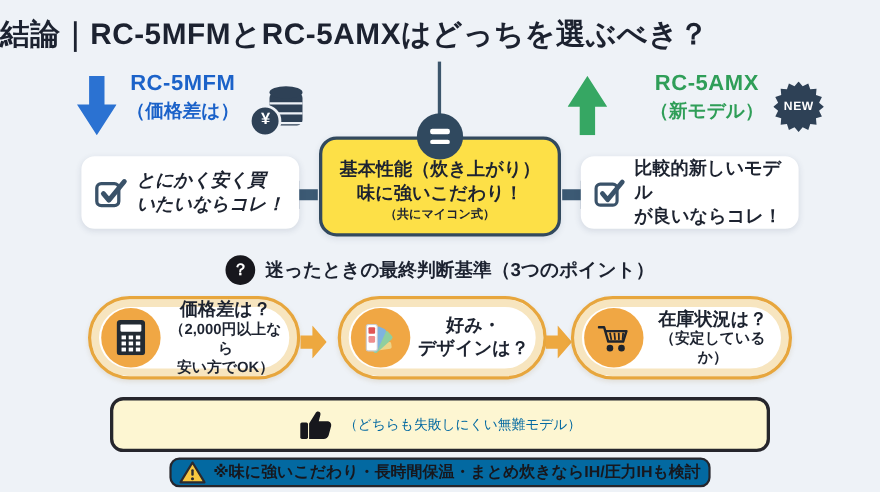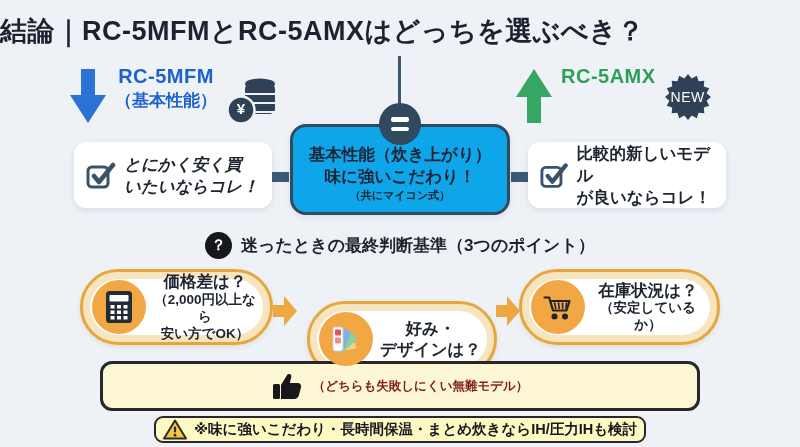--- a/index.html
+++ b/index.html
@@ -22,36 +22,36 @@
   }
   .eq-bar{display:block;width:18px;height:4.5px;background:#fff;border-radius:2px;}
   
   .model{position:absolute;display:flex;gap:9px;align-items:flex-start;}
   .model-left{left:70px;top:66px;}
   .model-right{left:516px;top:66px;}
   .model-text{text-align:center;}
   .model-name{font-size:20px;font-weight:800;line-height:1.05;letter-spacing:.5px;}
   .model-tag{font-size:17px;font-weight:800;margin-top:2px;}
   .blue{color:#1b62c9;}
-  .green{color:#2f9e58;}
+  .green{color:#2f9e58;margin-left:30px;}
   .model svg.big-arrow{margin-top:3px;}
   .coins{position:relative;width:54px;height:54px;margin-top:6px;}
   .coins .yen{
     position:absolute;left:1px;top:29px;width:28px;text-align:center;
     color:#fff;font-size:15px;font-weight:800;line-height:1;
   }
   .badge{position:relative;width:46px;height:46px;margin-top:8px;}
   .badge-label{
     position:absolute;inset:0;display:flex;align-items:center;justify-content:center;
-    color:#fff;font-size:14px;font-weight:400;letter-spacing:.5px;
+    color:#fff;font-size:11px;font-weight:700;letter-spacing:.5px;
   }
   
   .center-box{
     position:absolute;left:290px;top:124px;width:220px;height:91px;box-sizing:border-box;
-    background:#0ea5e9;border:3px solid #32495e;border-radius:16px;
+    background:#fde047;border:3px solid #32495e;border-radius:16px;
     display:flex;flex-direction:column;align-items:center;justify-content:center;
     padding-top:8px;z-index:1;box-shadow:0 2px 6px rgba(40,60,90,.10);
   }
   .cb-main{font-size:16.5px;font-weight:800;line-height:1.3;}
   .cb-sub{font-size:11px;font-weight:700;line-height:1.3;margin-top:1px;}
   .navy-arrow{position:absolute;top:164px;}
   .na-left{left:259px;}
   .na-right{left:511px;}
   
   .side-box{
@@ -73,85 +73,86 @@
   }
   .q-text{font-size:17px;font-weight:800;color:#1c2230;}
   
   .pill{
     position:absolute;top:269px;height:76px;box-sizing:border-box;
     border:3px solid #e7a63d;border-radius:40px;background:#fff;
     box-shadow:inset 0 0 0 7px #f7e5bf, 0 2px 5px rgba(150,110,40,.15);
     display:flex;align-items:center;padding-left:9px;
   }
   .pill1{left:80px;width:193px;}
-  .pill2{left:307px;width:190px;margin-top:32px;}
+  .pill2{left:307px;width:190px;}
   .pill3{left:519px;width:201px;}
   .pill-icon{
     width:54px;height:54px;border-radius:50%;background:#f0a744;flex:0 0 auto;
     display:flex;align-items:center;justify-content:center;z-index:2;
   }
   .pill-text{flex:1;text-align:center;padding:0 10px 0 4px;}
   .pill-title{font-size:16.5px;font-weight:800;line-height:1.25;white-space:pre-line;}
   .pill-sub{font-size:13.5px;font-weight:700;line-height:1.25;white-space:pre-line;}
   .orange-arrow{position:absolute;top:296px;}
   .oa1{left:273px;}
   .oa2{left:496px;}
   
   .banner{
     position:absolute;left:100px;top:361px;width:600px;height:50px;box-sizing:border-box;
     background:#fdf6d2;border:3px solid #26262c;border-radius:12px;
     display:flex;align-items:center;justify-content:center;gap:11px;
   }
   .banner-textcol{text-align:center;}
   .banner-main{font-size:18.5px;font-weight:800;line-height:1.2;color:#17171d;}
-  .banner-sub{font-size:12.5px;font-weight:700;line-height:1.2;color:#7f1d1d;}
+  .banner-sub{font-size:12.5px;font-weight:400;line-height:1.2;color:#0369a1;}
   
   .note{
     position:absolute;left:154px;top:416px;width:492px;height:27px;box-sizing:border-box;
-    background:#fef9c3;border:2.5px solid #26262c;border-radius:9px;
+    background:#0369a1;border:2.5px solid #26262c;border-radius:9px;
     display:flex;align-items:center;justify-content:center;gap:7px;
   }
   .note-text{font-size:14.5px;font-weight:800;color:#17171d;}
 </style>
 </head>
 <body>
 
 <div class="canvas">
 
   <div class="title">結論｜RC-5MFMとRC-5AMXはどっちを選ぶべき？</div>
 
   <div class="v-line"></div>
 
   <div class="model model-left">
     <svg class="big-arrow" width="36" height="54" viewBox="0 0 36 54">
       <polygon points="11,0 25,0 25,26 36,26 18,54 0,26 11,26" fill="#2b72d2"></polygon>
     </svg>
     <div class="model-text">
       <div class="model-name blue">RC-5MFM</div>
-      <div class="model-tag blue">（基本性能）</div>
+      <div class="model-tag blue">（価格差は）</div>
     </div>
     <div class="coins">
       <svg width="54" height="54" viewBox="0 0 54 54">
         <rect x="19" y="12" width="30" height="30" rx="5" fill="#2e4156"></rect>
         <ellipse cx="34" cy="12" rx="15" ry="5.5" fill="#2e4156"></ellipse>
         <line x1="19" y1="22" x2="49" y2="22" stroke="#eef2f7" stroke-width="2"></line>
         <line x1="19" y1="31" x2="49" y2="31" stroke="#eef2f7" stroke-width="2"></line>
         <line x1="20" y1="40" x2="49" y2="40" stroke="#eef2f7" stroke-width="2"></line>
         <circle cx="15" cy="38" r="13.5" fill="#2e4156" stroke="#eef2f7" stroke-width="2.5"></circle>
       </svg>
       <span class="yen">¥</span>
     </div>
   </div>
 
   <div class="model model-right">
     <svg class="big-arrow" width="36" height="54" viewBox="0 0 36 54">
       <polygon points="11,54 25,54 25,28 36,28 18,0 0,28 11,28" fill="#36a763"></polygon>
     </svg>
     <div class="model-text">
       <div class="model-name green">RC-5AMX</div>
+      <div class="model-tag green">（新モデル）</div>
     </div>
     <div class="badge">
       <svg width="46" height="46" viewBox="0 0 46 46">
         <polygon fill="#2e4156" points="46,23 41.6,26.7 44.2,31.8 38.8,33.6 39.3,39.3 33.6,38.8 31.8,44.2 26.7,41.6 23,46 19.3,41.6 14.2,44.2 12.4,38.8 6.7,39.3 7.2,33.6 1.8,31.8 4.4,26.7 0,23 4.4,19.3 1.8,14.2 7.2,12.4 6.7,6.7 12.4,7.2 14.2,1.8 19.3,4.4 23,0 26.7,4.4 31.8,1.8 33.6,7.2 39.3,6.7 38.8,12.4 44.2,14.2 41.6,19.3"></polygon>
       </svg>
       <span class="badge-label">NEW</span>
     </div>
   </div>
 
   <div class="eq-circle">

